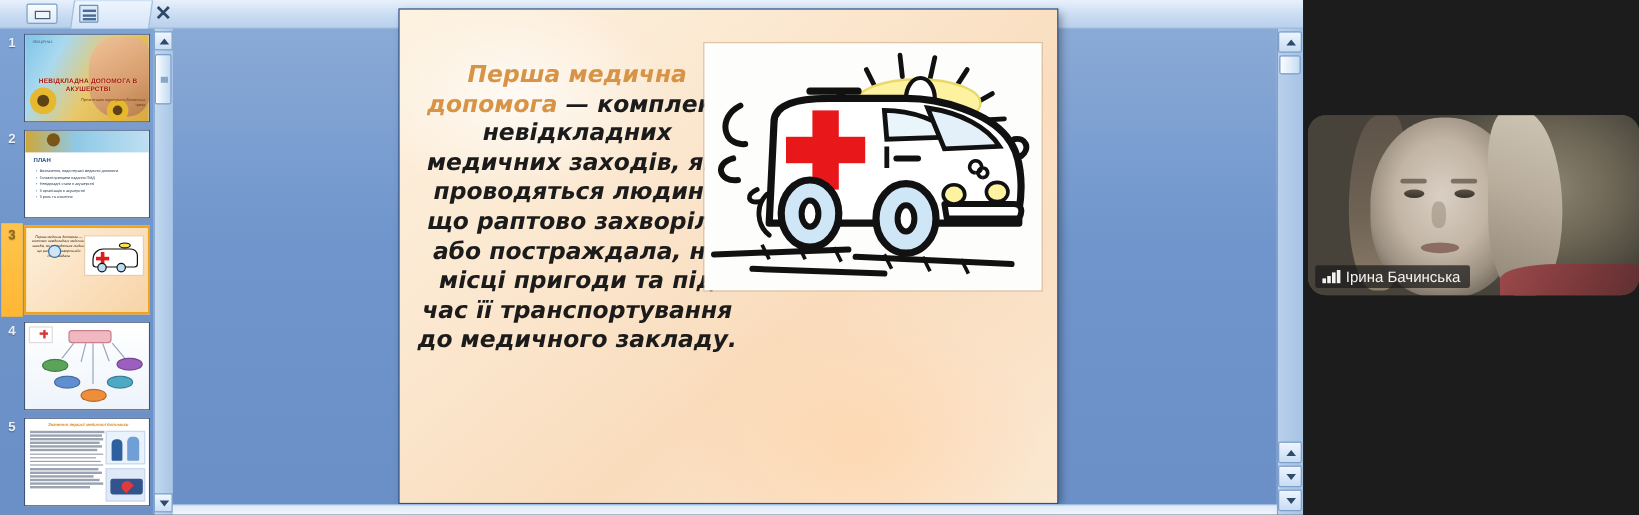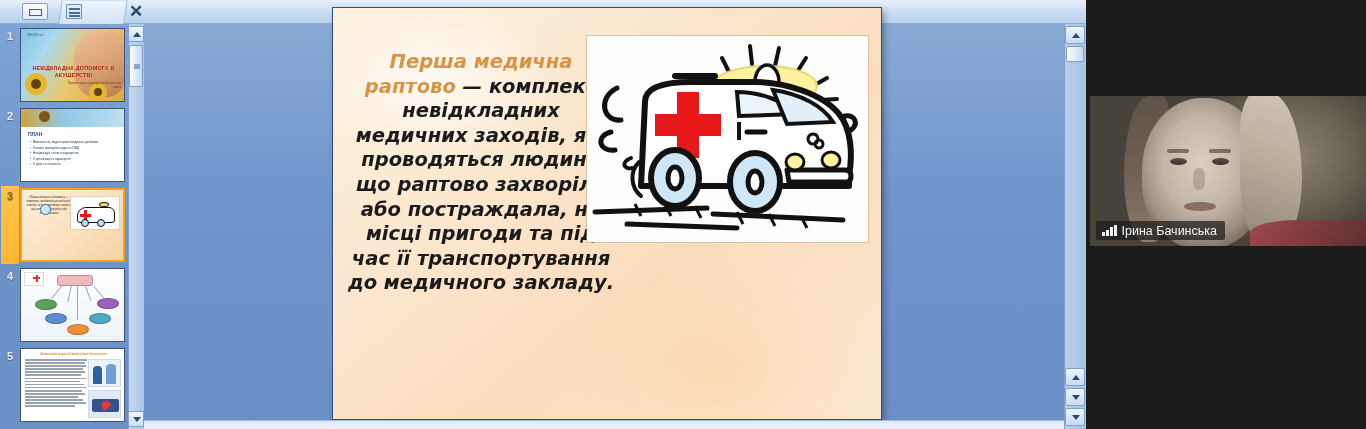--- a/index.html
+++ b/index.html
@@ -183,21 +183,21 @@
               border:1px solid #7fa0c8; border-radius:2px; }
 
   .bottom-strip { position:absolute; left:144px; top:420px; width:920px; height:9px;
                   background:linear-gradient(180deg,#dfeaf7 0%,#eff5fc 100%);
                   border-top:1px solid #9cbadb; }
 
   
   .video-panel { position:absolute; left:1086px; top:0; width:280px; height:429px;
                  background:#1c1c1c; }
   .video-tile { position:absolute; left:4px; top:96px; width:276px; height:150px;
-                overflow:hidden; background:#4d4a44; }
+                overflow:hidden; background:#4d4a44;border-radius:15px; }
   .vbg { position:absolute; inset:0;
          background:
            radial-gradient(ellipse 110px 90px at 72% 40%, #8d8472 0%, #6b6454 55%, #47433a 100%),
            linear-gradient(120deg,#3b3831 0%,#55503f 40%,#6d6149 70%,#3a362e 100%); }
   .vface { position:absolute; left:52px; top:2px; width:124px; height:150px;
            border-radius:48% 48% 44% 44%;
            background:radial-gradient(ellipse 70px 86px at 48% 44%, #d9cfc3 0%, #c2b5a6 55%, #9d9183 85%, #7d7467 100%); }
   .vhair-l { position:absolute; left:34px; top:0px; width:46px; height:146px;
              border-radius:60% 20% 40% 50%;
              background:linear-gradient(180deg,#5d5348 0%,#6e6254 55%,#8a7c68 100%); }
@@ -369,21 +369,21 @@
       <i></i>
     </div>
     <div class="tb-arrow down">
       <div class="gly"></div>
     </div>
 
     <div class="stage">
       <div class="slide">
 
         <div class="slide-text">
-          <span class="hl">Перша медична раптово</span><span> — </span><span>комплекс невідкладних медичних заходів, які проводяться людині, що раптово захворіла або постраждала, на місці пригоди та під час її транспортування до медичного закладу.</span>
+          <span class="hl">Перша медична допомога</span><span> — </span><span>комплекс невідкладних медичних заходів, які проводяться людині, що раптово захворіла або постраждала, на місці пригоди та під час її транспортування до медичного закладу.</span>
         </div>
 
         <div class="amb-box">
           <svg class="amb-svg" viewBox="0 0 281 206" preserveAspectRatio="none">
 
             <g stroke="#111" stroke-width="4" stroke-linecap="round">
               <line x1="135" y1="22" x2="143" y2="38"></line>
               <line x1="163" y1="10" x2="165" y2="28"></line>
               <line x1="192" y1="12" x2="188" y2="30"></line>
               <line x1="219" y1="22" x2="210" y2="36"></line>

